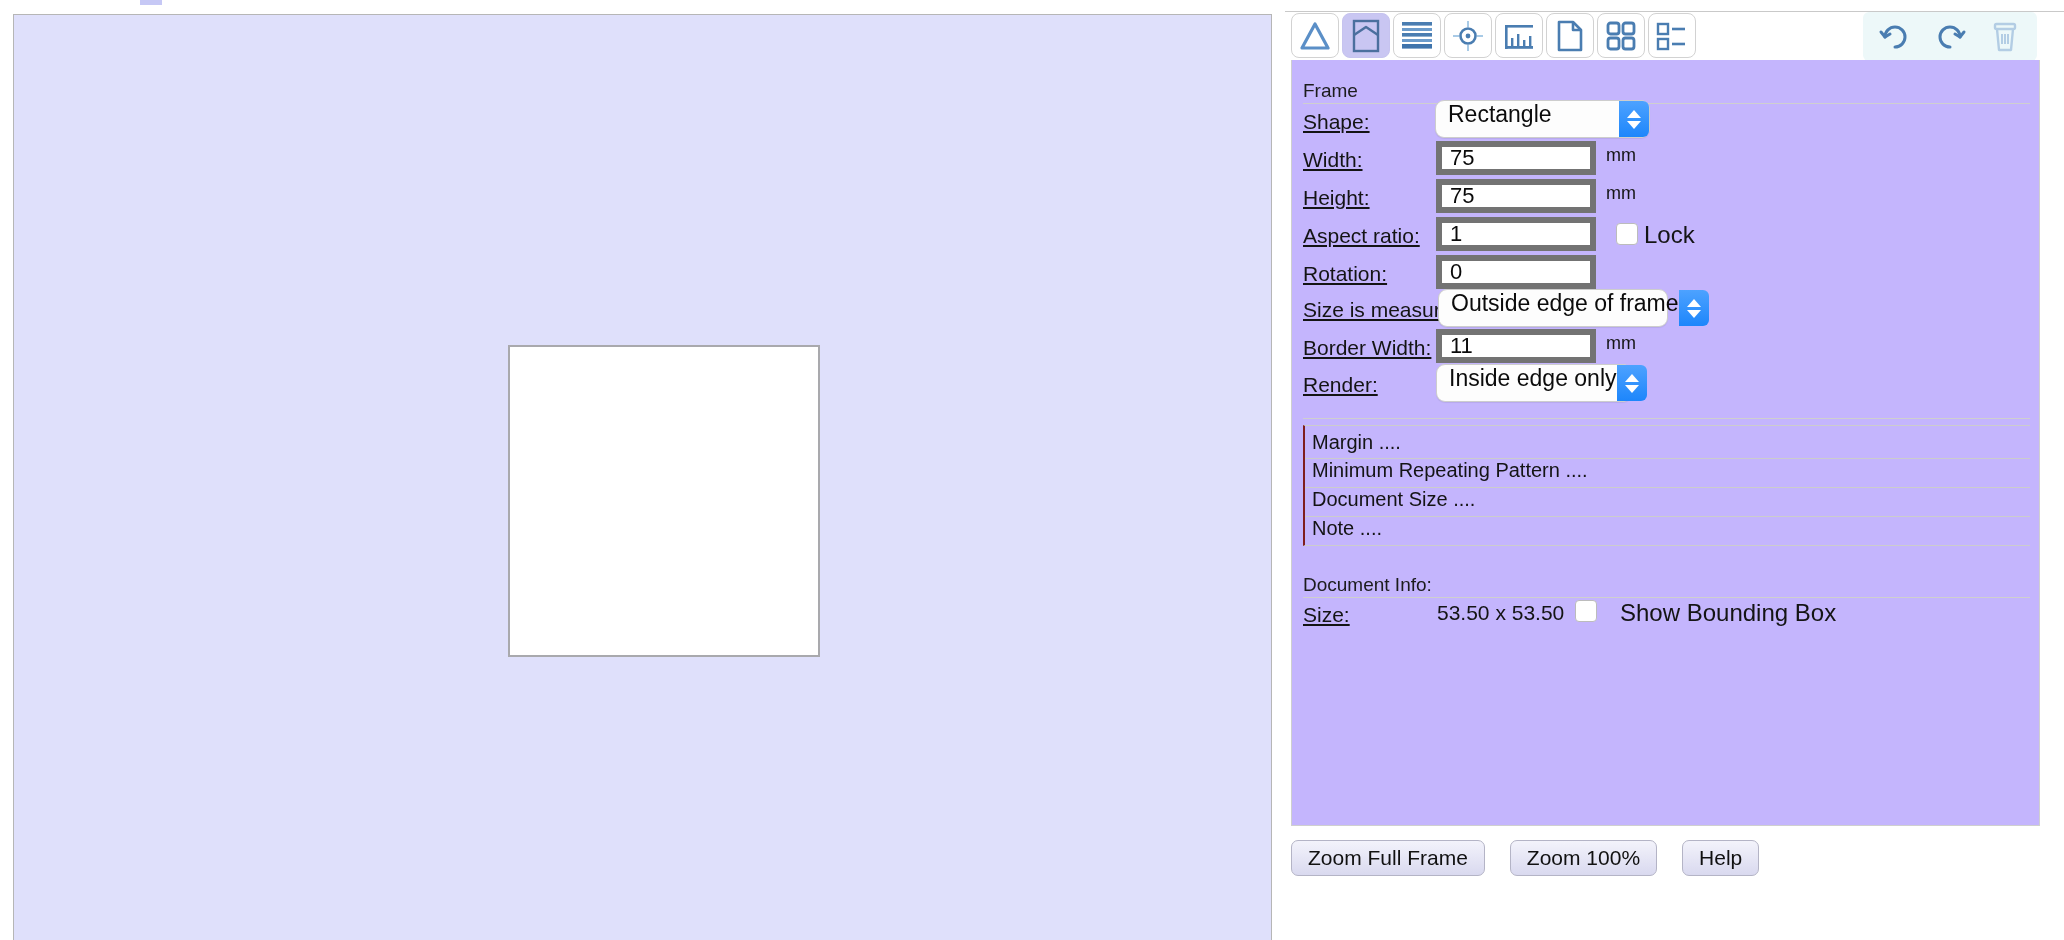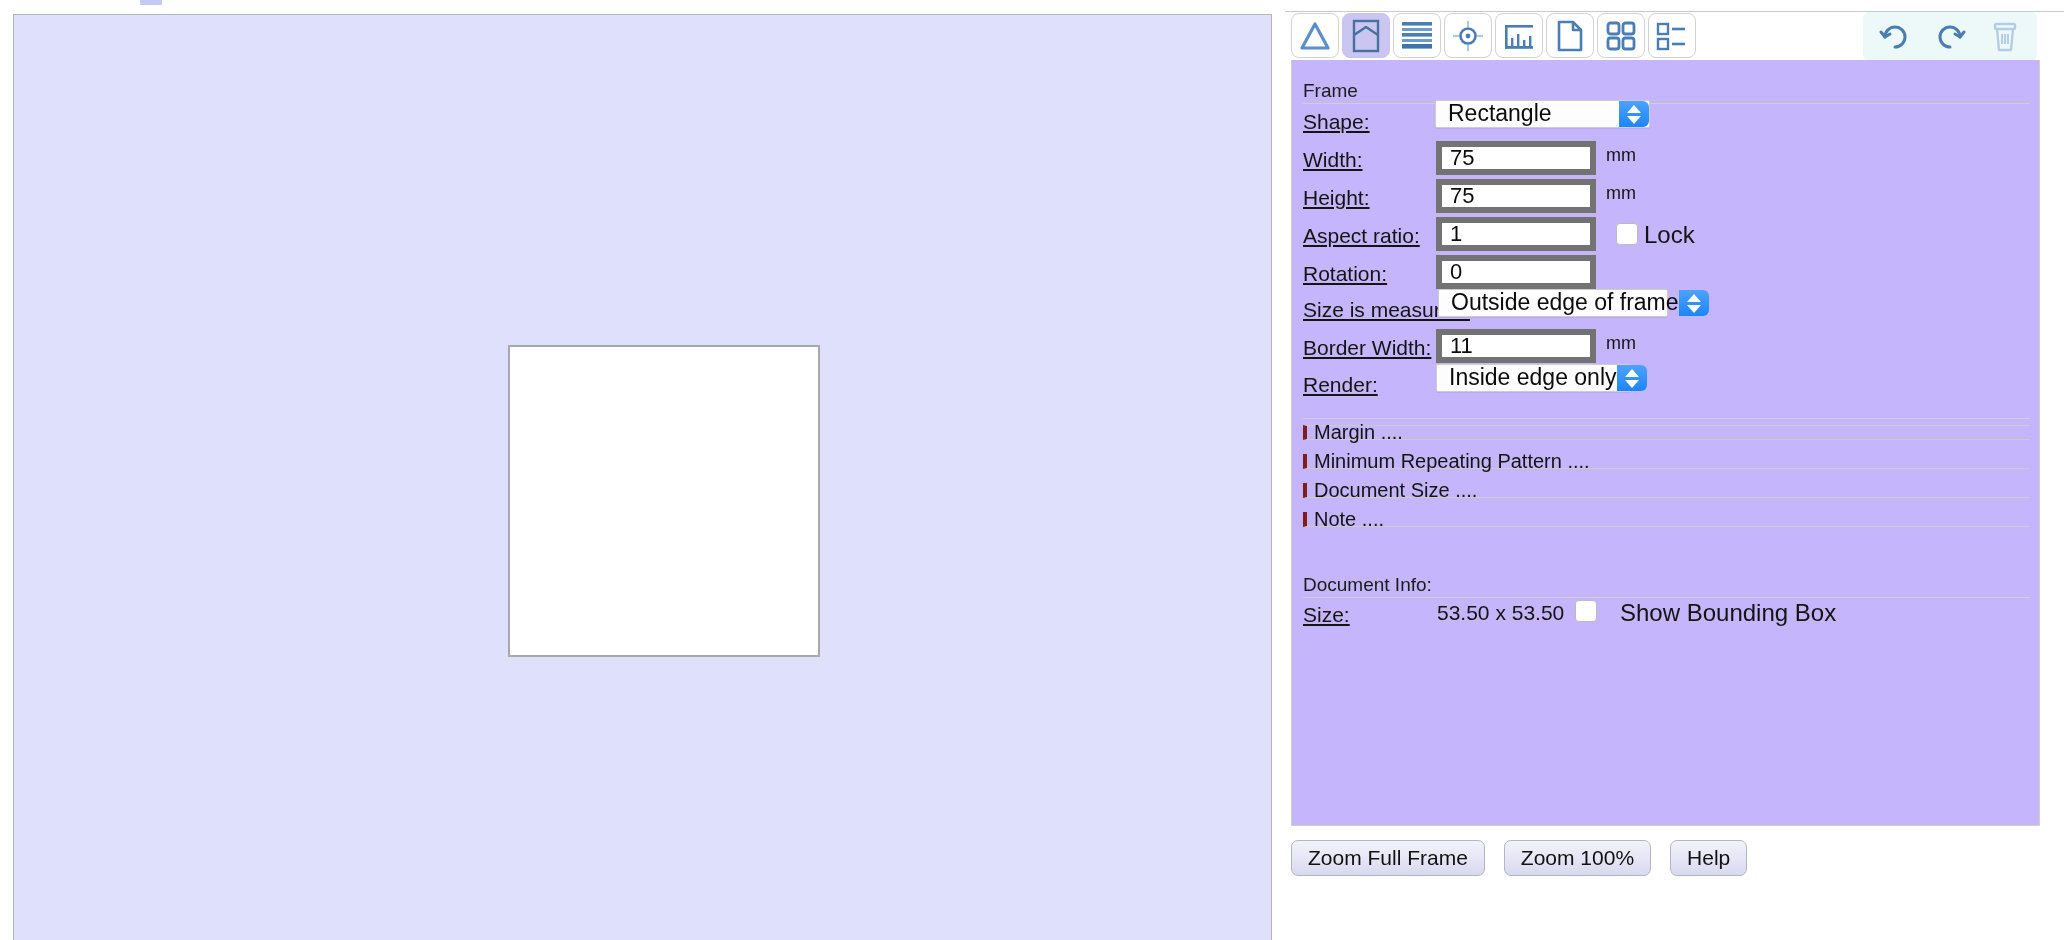--- a/index.html
+++ b/index.html
@@ -178,28 +178,28 @@
 
   .unit {
     position: absolute;
     font-size: 18px;
     color: #141414;
   }
 
   
   .popup {
     position: absolute;
-    height: 28px;
+    height: 38px;
     box-sizing: border-box;
     border: 1px solid #cdcdcd;
-    border-radius: 2px;
+    border-radius: 9px;
     background: #fdfdfd;
     box-shadow: 0 1px 1px rgba(0,0,0,0.07);
     display: flex;
-    align-items: flex-end;
+    align-items: flex-start;
   }
   .popup .popup-value {
     font-size: 23px;
     color: #0b0b0b;
     padding-left: 12px;
     white-space: nowrap;
     flex: 1;
   }
   .popup .popup-arrows {
     width: 30px;
@@ -234,22 +234,22 @@
   .cbox-label {
     position: absolute;
     font-size: 24px;
     color: #141414;
     white-space: nowrap;
   }
 
   
   .disc-row {
     position: absolute;
-    height: 15px;
-    border-left: 4px solid #7f1d1d;
+    height: 34px;
+    border-left: 2px solid #7f1d1d;
     border-bottom: 1px solid #cccccc;
     box-sizing: border-box;
     display: flex;
     align-items: center;
   }
   .disc-row.first { border-top: 1px solid #cccccc; }
   .disc-row span {
     font-size: 20px;
     color: #141414;
     padding-left: 7px;
@@ -262,21 +262,21 @@
     color: #141414;
     white-space: nowrap;
   }
 
   
   #button-bar {
     position: absolute;
     left: 6px;
     top: 840px;
     display: flex;
-    gap: 19px;
+    gap: 25px;
   }
   .bbtn {
     height: 36px;
     border: 1px solid #b4b4c6;
     border-radius: 7px;
     background: linear-gradient(180deg, #f3f3fb 0%, #d9d9ef 100%);
     font-family: "Liberation Sans", sans-serif;
     font-size: 21px;
     color: #111111;
     padding: 0 16px;

